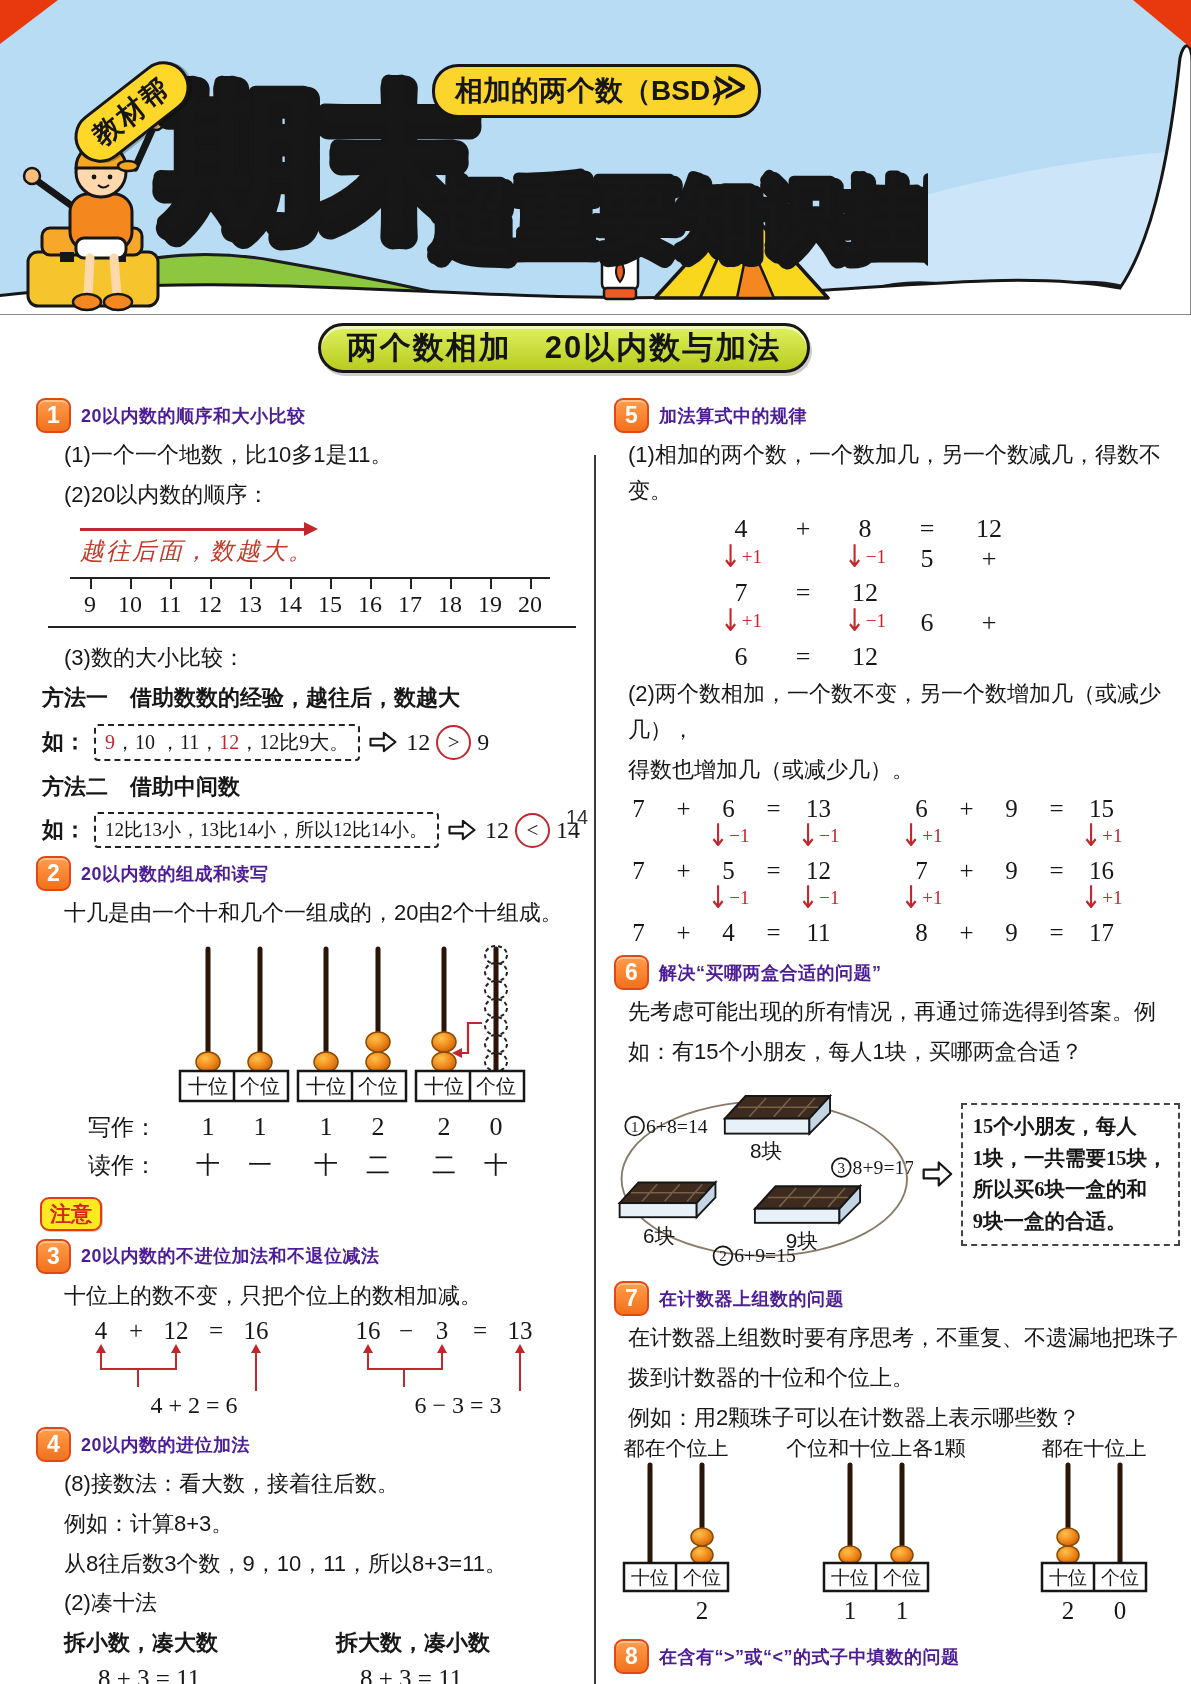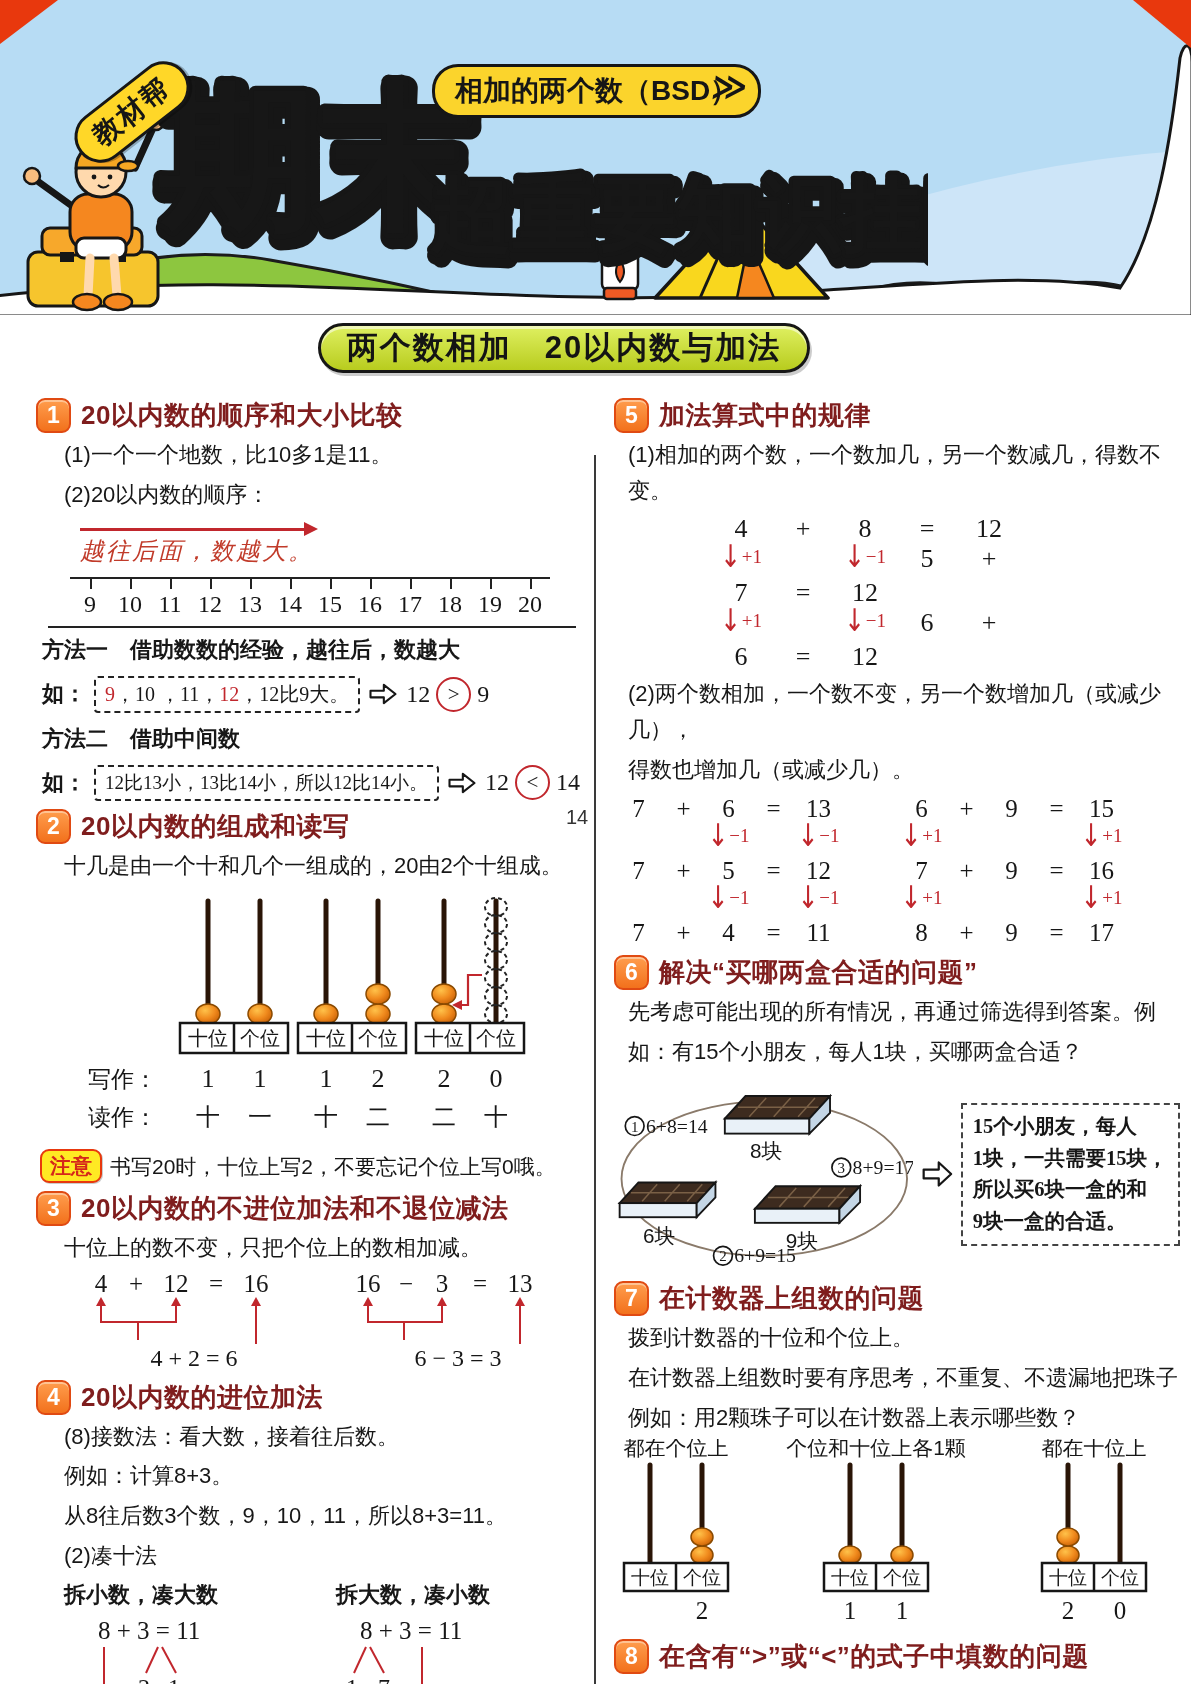--- a/index.html
+++ b/index.html
@@ -35,21 +35,21 @@
   .col{position:absolute;top:390px;}
   .col-left{left:36px;width:548px;}
   .col-right{left:614px;width:566px;}
   .sec-head{display:flex;align-items:center;gap:10px;margin:8px 0 4px 0;}
   .badge-num{
     width:31px;height:31px;flex:0 0 31px;border-radius:9px;
     background:linear-gradient(#ff9d4d,#f2711c);border:2px solid #e04a12;
     color:#fff;font-weight:800;font-size:23px;display:flex;align-items:center;justify-content:center;
     box-shadow:inset 0 2px 0 rgba(255,255,255,.4);
   }
-  .sec-title{font-size:26px;font-weight:800;color:#7f1d1d;letter-spacing:.5px;}
+  .sec-title{font-size:18px;font-weight:800;color:#4c1d95;letter-spacing:.5px;}
   .body{font-size:22px;line-height:1.62;margin:4px 0 4px 28px;color:#171717;}
   .bold{font-weight:700;}
   
   .red-arrow-line{position:relative;width:225px;height:3px;background:#c1272d;margin:16px 0 4px 44px;}
   .red-arrow-line::after{content:'';position:absolute;right:-13px;top:-6px;
     border-left:14px solid #c1272d;border-top:7px solid transparent;border-bottom:7px solid transparent;}
   .hand-red{font-size:24px;color:#c13b2a;font-style:italic;margin:2px 0 6px 44px;letter-spacing:2px;}
   .numline{margin:10px 0 0 34px;width:480px;border-top:2.5px solid #222;display:flex;padding-top:12px;}
   .numline .cell{flex:1;text-align:center;position:relative;font-size:24px;}
   .numline .cell::before{content:'';position:absolute;left:50%;top:-12px;width:2px;height:10px;background:#222;}
@@ -165,20 +165,21 @@
     <div class="cell">13</div>
     <div class="cell">14</div>
     <div class="cell">15</div>
     <div class="cell">16</div>
     <div class="cell">17</div>
     <div class="cell">18</div>
     <div class="cell">19</div>
     <div class="cell">20</div>
   </div>
   <div class="numline-base"></div>
+  <div class="body" style="margin-top:12px;">(3)数的大小比较：</div>
   <div class="body bold" style="margin-left:6px;">方法一　借助数数的经验，越往后，数越大</div>
   <div class="eg-row">
     <span class="bold">如：</span>
     <span class="dashed-box serif"><span class="red-t">9</span><span>，10 ，11，</span><span class="red-t">12</span><span>，12比9大。</span></span>
     <svg width="30" height="24" viewBox="0 0 36 28">
         <path d="M3,10 h16 v-7 l14 11 -14 11 v-7 h-16 z" fill="#fff" stroke="#161616" stroke-width="2.5" stroke-linejoin="round"></path>
       </svg>
     <span class="res serif">
         <span>12</span>
         <span class="circ-op serif">&gt;</span>
@@ -281,21 +282,20 @@
       <text x="212" y="238" class="cn">一</text>
       <text x="278" y="238" class="cn">十</text>
       <text x="330" y="238" class="cn">二</text>
       <text x="396" y="238" class="cn">二</text>
       <text x="448" y="238" class="cn">十</text>
     </g>
   </svg>
 
   <div class="note-row">
     <span class="note-badge">注意</span>
-    <span class="note-text">书写20时，十位上写2，不要忘记个位上写0哦。</span>
   </div>
 
   
   <div class="sec-head">
     <div class="badge-num">3</div>
     <div class="sec-title">20以内数的不进位加法和不退位减法</div>
   </div>
   <div class="body">十位上的数不变，只把个位上的数相加减。</div>
 
   <div style="display:flex;gap:34px;margin:2px 0 0 40px;">
@@ -560,22 +560,22 @@
       <div>所以买6块一盒的和</div>
       <div>9块一盒的合适。</div>
     </div>
   </div>
 
   
   <div class="sec-head">
     <div class="badge-num">7</div>
     <div class="sec-title">在计数器上组数的问题</div>
   </div>
+  <div class="body" style="margin-left:14px;">在计数器上组数时要有序思考，不重复、不遗漏地把珠子</div>
   <div class="body" style="margin-left:14px;">拨到计数器的十位和个位上。</div>
-  <div class="body" style="margin-left:14px;">在计数器上组数时要有序思考，不重复、不遗漏地把珠子</div>
   <div class="body" style="margin-left:14px;">例如：用2颗珠子可以在计数器上表示哪些数？</div>
 
   <svg width="566" height="188" viewBox="0 0 566 188">
     <defs>
       <radialGradient id="bead2" cx="38%" cy="32%" r="75%">
         <stop offset="0%" stop-color="#ffc24a"></stop>
           <stop offset="55%" stop-color="#f08a1d"></stop>
           <stop offset="100%" stop-color="#c75f05"></stop>
       </radialGradient>
     </defs>

